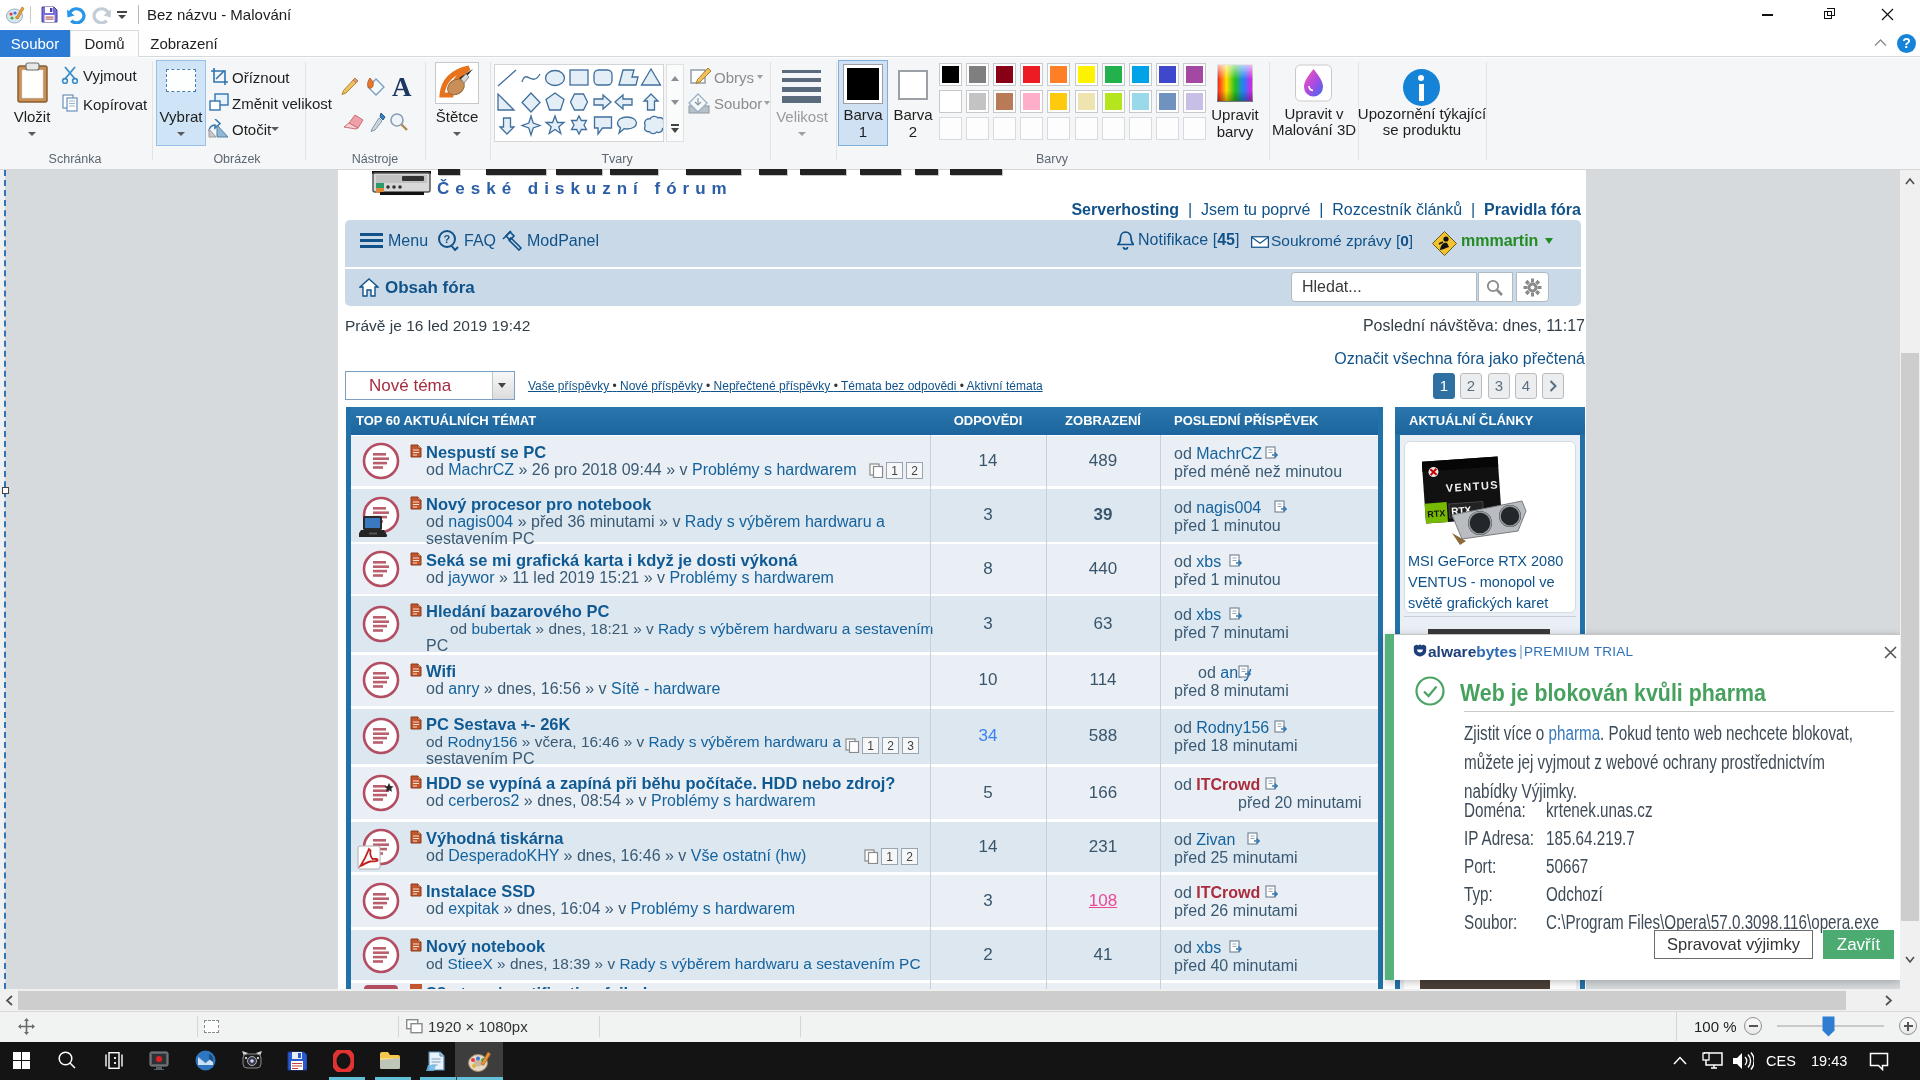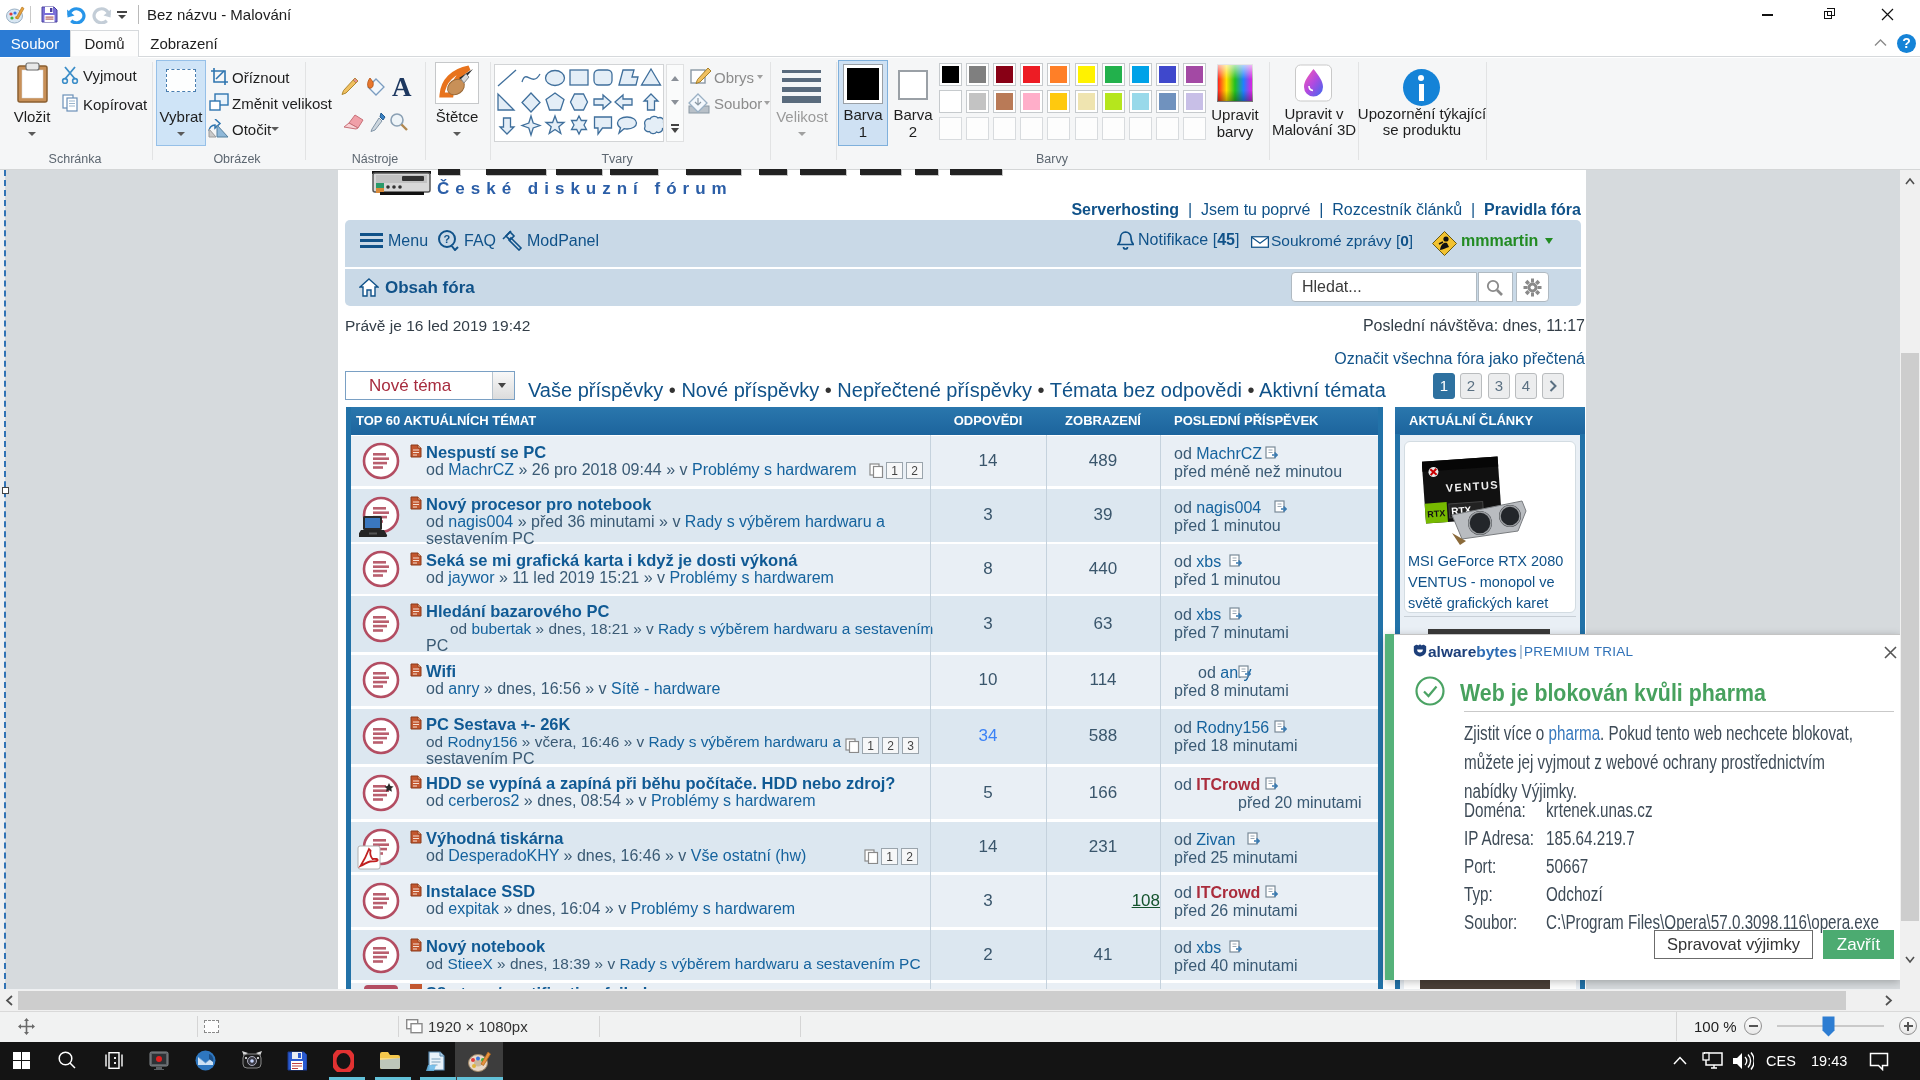--- a/index.html
+++ b/index.html
@@ -387,21 +387,21 @@
 <circle cx="9.5" cy="9.5" r="2" fill="#fff"></circle>
       </g>
     </svg>
 <div class="abs" style="left:345px;top:317px;font-size:15.5px;color:#333e48;">Právě je 16 led 2019 19:42</div>
 <div class="abs" style="left:1100px;top:317px;width:485px;text-align:right;font-size:16px;color:#333e48;">Poslední návštěva: dnes, 11:17</div>
 <div class="abs" style="left:1100px;top:350px;width:485px;text-align:right;font-size:16px;color:#105289;">Označit všechna fóra jako přečtená</div>
 <div class="abs" style="left:345px;top:371px;width:170px;height:29px;background:#fff;border:1px solid #7aa0c4;"></div>
 <div class="abs" style="left:369px;top:376px;font-size:17px;color:#a72c3e;">Nové téma</div>
 <div class="abs" style="left:492px;top:372px;width:22px;height:27px;background:linear-gradient(180deg,#f8f8f8,#dcdcdc);border-left:1px solid #b8c4ce;"></div>
 <div class="abs" style="left:498px;top:383px;width:0;height:0;border-left:4.5px solid transparent;border-right:4.5px solid transparent;border-top:5px solid #444;"></div>
-<div class="abs" style="left:528px;top:379px;font-size:20px;color:#105289;">Vaše příspěvky <span style="color:#333;">•</span> Nové příspěvky <span style="color:#333;">•</span> Nepřečtené příspěvky <span style="color:#333;">•</span> Témata bez odpovědi <span style="color:#333;">•</span> Aktivní témata</div>
+<div class="abs" style="left:528px;top:379px;font-size:12px;color:#105289;text-decoration:underline;">Vaše příspěvky <span style="color:#333;">•</span> Nové příspěvky <span style="color:#333;">•</span> Nepřečtené příspěvky <span style="color:#333;">•</span> Témata bez odpovědi <span style="color:#333;">•</span> Aktivní témata</div>
 <div class="abs" style="left:1433px;top:373px;width:22px;height:26px;background:#2e71a0;border:1px solid #2e71a0;border-radius:3px;color:#fff;font-size:15px;text-align:center;line-height:24px;">1</div>
 <div class="abs" style="left:1460px;top:373px;width:22px;height:26px;background:#ecedee;border:1px solid #b9bcbe;border-radius:3px;color:#5a7082;font-size:15px;text-align:center;line-height:24px;">2</div>
 <div class="abs" style="left:1488px;top:373px;width:22px;height:26px;background:#ecedee;border:1px solid #b9bcbe;border-radius:3px;color:#5a7082;font-size:15px;text-align:center;line-height:24px;">3</div>
 <div class="abs" style="left:1515px;top:373px;width:22px;height:26px;background:#ecedee;border:1px solid #b9bcbe;border-radius:3px;color:#5a7082;font-size:15px;text-align:center;line-height:24px;">4</div>
 <div class="abs" style="left:1542px;top:373px;width:22px;height:26px;background:#ecedee;border:1px solid #b9bcbe;border-radius:3px;"></div>
 <svg class="ico" style="left:1549px;top:380px;" width="8" height="12" viewBox="0 0 8 12">
       <path d="M1.5 1 L6.5 6 L1.5 11" stroke="#5a7082" stroke-width="2" fill="none"></path>
     </svg>
 <div class="abs" style="left:346px;top:407px;width:1037px;height:582px;background:#fff;"></div>
 <div class="abs" style="left:346px;top:407px;width:1037px;height:28px;background:linear-gradient(180deg,#2a77ad,#1c649d);"></div>
@@ -453,21 +453,21 @@
     </svg>
 <svg class="ico" style="left:410px;top:496px;" width="12" height="14" viewBox="0 0 12 14">
 <path d="M1 1 h7 l3 3 v9 h-10 Z" fill="#c2572f" stroke="#8a3a1a" stroke-width="1"></path>
 <path d="M8 1 l0 3 l3 0" fill="#f0c0a0" stroke="#8a3a1a" stroke-width="0.8"></path>
 <path d="M3 6 h6 M3 8.5 h6 M3 11 h4" stroke="#f5ded2" stroke-width="1"></path>
     </svg>
 <div class="abs" style="left:426px;top:495px;font-size:16.5px;font-weight:bold;color:#105a94;">Nový procesor pro notebook</div>
 <div class="abs" style="left:426px;top:513px;font-size:16px;color:#3a5a74;">od <span style="color:#15639e;">nagis004</span> » před 36 minutami » v <span style="color:#15639e;">Rady s výběrem hardwaru a</span></div>
 <div class="abs" style="left:426px;top:530px;font-size:16px;color:#3a5a74;">sestavením PC</div>
 <div class="abs" style="left:930px;top:505px;width:116px;text-align:center;font-size:17px;color:#3a566c;">3</div>
-<div class="abs" style="left:1046px;top:505px;width:114px;text-align:center;font-size:17px;color:#3a566c;">39</div>
+<div class="abs" style="left:1046px;top:505px;width:114px;text-align:center;font-size:17px;color:#3a566c;font-weight:bold;">39</div>
 <div class="abs" style="left:1174px;top:499px;font-size:16px;color:#3a5a74;">od <span style="color:#15639e;">nagis004</span></div>
 <svg class="ico" style="left:1274px;top:500px;" width="13" height="14" viewBox="0 0 13 14">
 <rect x="1" y="1" width="9" height="11" fill="#fff" stroke="#7a8a98" stroke-width="1.2"></rect>
 <path d="M3.5 4 h4 M3.5 6.5 h4" stroke="#9aa8b4" stroke-width="1"></path>
 <path d="M7 9 l5 0 M9.5 6.5 L12 9 L9.5 11.5" stroke="#3a7ab0" stroke-width="1.6" fill="none"></path>
     </svg>
 <div class="abs" style="left:1174px;top:517px;font-size:16px;color:#3a5a74;">před 1 minutou</div>
 <svg class="ico" style="left:359px;top:515px;" width="29" height="23" viewBox="0 0 29 23">
 <rect x="4" y="1" width="19" height="14" rx="1.5" fill="#2a2a2a"></rect>
 <rect x="6" y="3" width="15" height="10" fill="#3a78c0"></rect>
@@ -661,21 +661,21 @@
       </g>
     </svg>
 <svg class="ico" style="left:410px;top:883px;" width="12" height="14" viewBox="0 0 12 14">
 <path d="M1 1 h7 l3 3 v9 h-10 Z" fill="#c2572f" stroke="#8a3a1a" stroke-width="1"></path>
 <path d="M8 1 l0 3 l3 0" fill="#f0c0a0" stroke="#8a3a1a" stroke-width="0.8"></path>
 <path d="M3 6 h6 M3 8.5 h6 M3 11 h4" stroke="#f5ded2" stroke-width="1"></path>
     </svg>
 <div class="abs" style="left:426px;top:882px;font-size:16.5px;font-weight:bold;color:#105a94;">Instalace SSD</div>
 <div class="abs" style="left:426px;top:900px;font-size:16px;color:#3a5a74;">od <span style="color:#15639e;">expitak</span> » dnes, 16:04 » v <span style="color:#15639e;">Problémy s hardwarem</span></div>
 <div class="abs" style="left:930px;top:891px;width:116px;text-align:center;font-size:17px;color:#3a566c;">3</div>
-<div class="abs" style="left:1046px;top:891px;width:114px;text-align:right;font-size:17px;color:#14532d;text-decoration:underline;">108</div>
+<div class="abs" style="left:1046px;top:891px;width:114px;text-align:center;font-size:17px;color:#ec4899;text-decoration:underline;">108</div>
 <div class="abs" style="left:1174px;top:884px;font-size:16px;color:#3a5a74;">od <span style="color:#aa2c3c;font-weight:bold;">ITCrowd</span></div>
 <svg class="ico" style="left:1265px;top:885px;" width="13" height="14" viewBox="0 0 13 14">
 <rect x="1" y="1" width="9" height="11" fill="#fff" stroke="#7a8a98" stroke-width="1.2"></rect>
 <path d="M3.5 4 h4 M3.5 6.5 h4" stroke="#9aa8b4" stroke-width="1"></path>
 <path d="M7 9 l5 0 M9.5 6.5 L12 9 L9.5 11.5" stroke="#3a7ab0" stroke-width="1.6" fill="none"></path>
     </svg>
 <div class="abs" style="left:1174px;top:902px;font-size:16px;color:#3a5a74;">před 26 minutami</div>
 <div class="abs" style="left:351px;top:930px;width:1027px;height:50px;background:#dce7f0;"></div>
 <svg class="ico" style="left:362px;top:936px;" width="38" height="38" viewBox="0 0 38 38">
 <circle cx="19" cy="19" r="17" fill="#fff" stroke="#b34d62" stroke-width="2.6"></circle>

